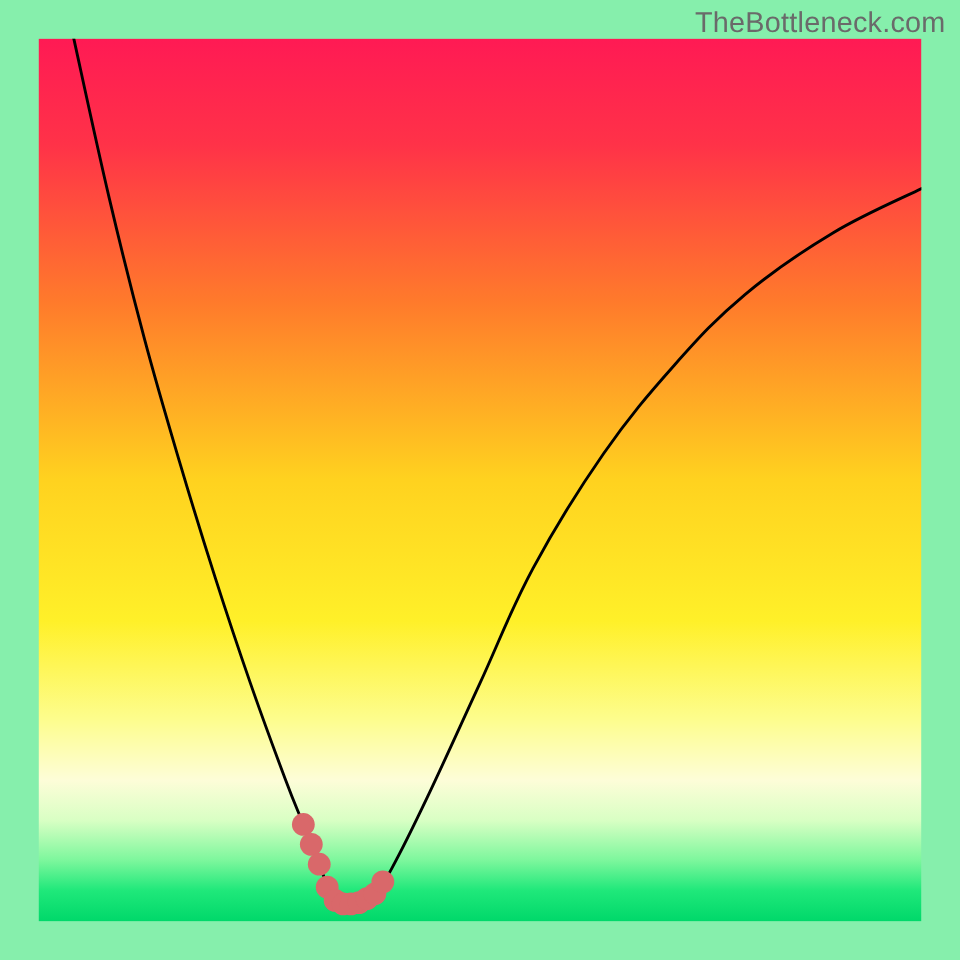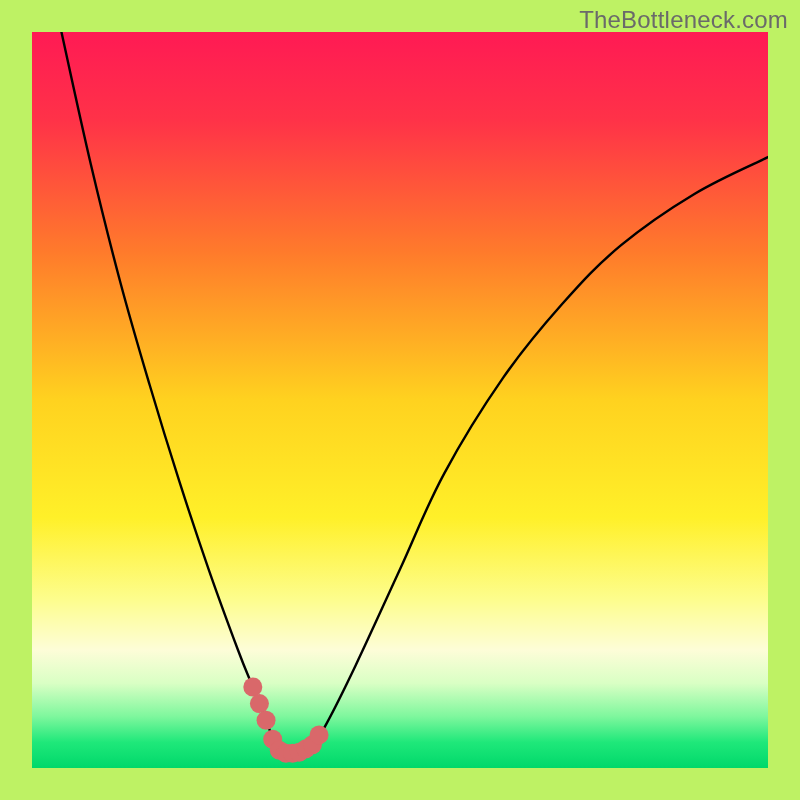--- a/index.html
+++ b/index.html
@@ -7,21 +7,21 @@
     padding: 0;
     width: 800px;
     height: 800px;
     background: #000;
     overflow: hidden;
     font-family: Arial, Helvetica, sans-serif;
   }
   .frame {
     position: absolute;
     inset: 0;
-    background: #bef264;
+    background: #86efac;
   }
   .plot-area {
     position: absolute;
     left: 32px;
     top: 32px;
     width: 736px;
     height: 736px;
     overflow: hidden;
   }
   .gradient {

